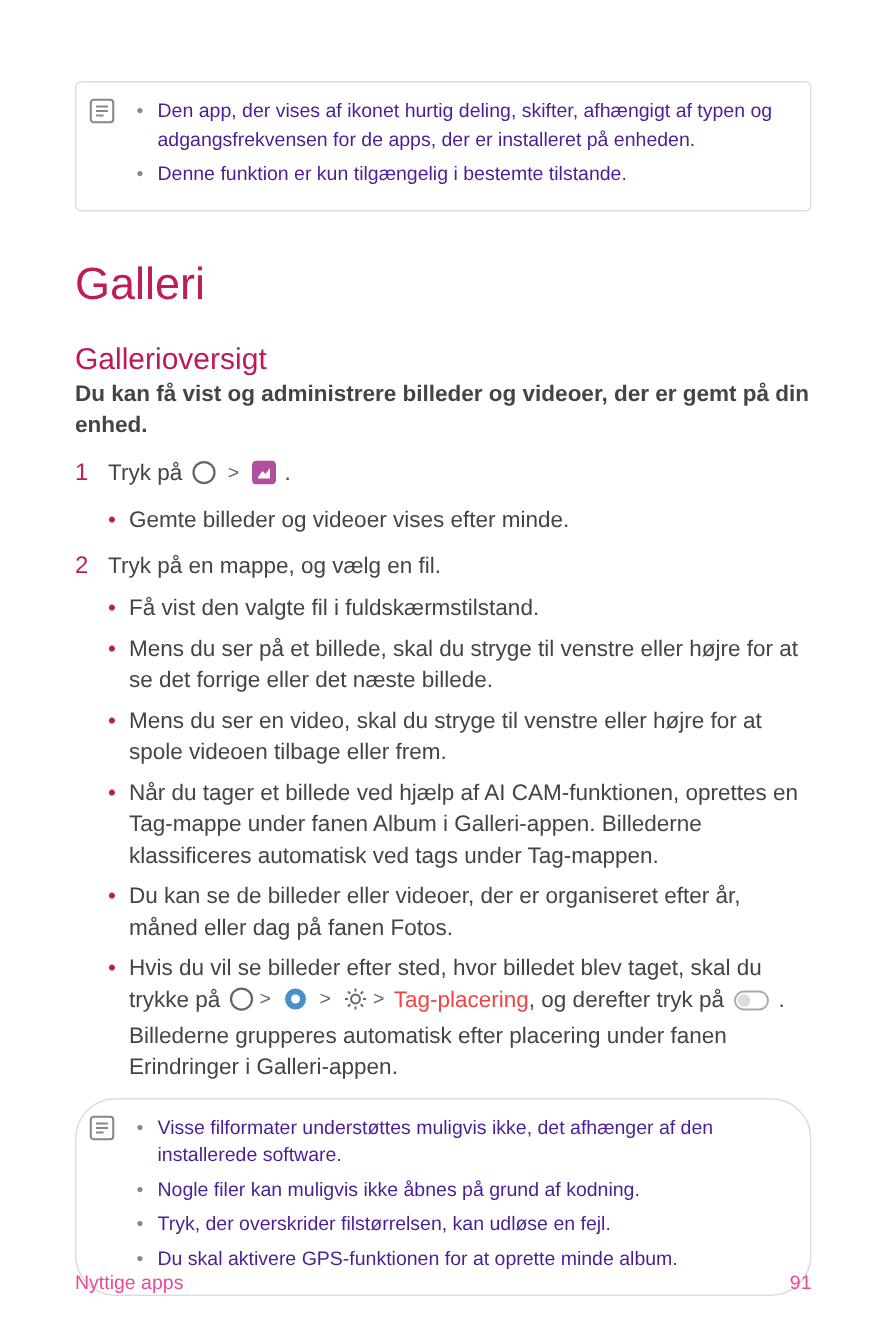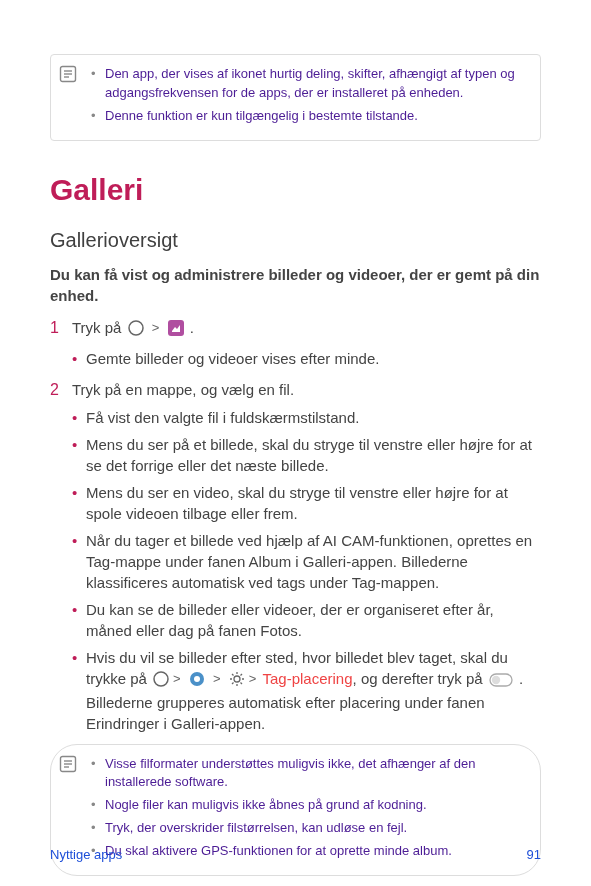--- a/index.html
+++ b/index.html
@@ -40,28 +40,28 @@
   .note-ul li::before {
     content: "•";
     position: absolute;
     left: 0;
     top: 0;
     color: #888;
   }
   h1 {
     color: #bf1d58;
     font-size: 30px;
-    font-weight: 700;
+    font-weight: 400;
     margin-bottom: 22px;
   }
   h2 {
-    color: #404040;
+    color: #be185d;
     font-size: 20px;
     font-weight: 500;
-    margin-bottom: 12px;
+    margin-bottom: 0;
   }
   .intro {
     font-size: 15px;
     line-height: 1.45;
     margin-bottom: 10px;
     color: #444;
     font-weight: bold;
   }
   ol.steps { list-style: none; counter-reset: step; }
   ol.steps > li {
@@ -102,21 +102,21 @@
   .chev { color: #666; font-size: 13px; vertical-align: 1px; margin: 0 2px; }
   b { font-weight: 400; color: #ef4444; }
   .footer {
     position: absolute;
     bottom: 24px;
     left: 50px;
     right: 50px;
     display: flex;
     justify-content: space-between;
     font-size: 13px;
-    color: #1d4ed8;
+    color: #ec4899;
   }
 </style>
 </head>
 <body>
 
 <div class="page">
 
   <div class="note-box">
     <span class="note-icon">
       <svg width="18" height="18" viewBox="0 0 18 18">

